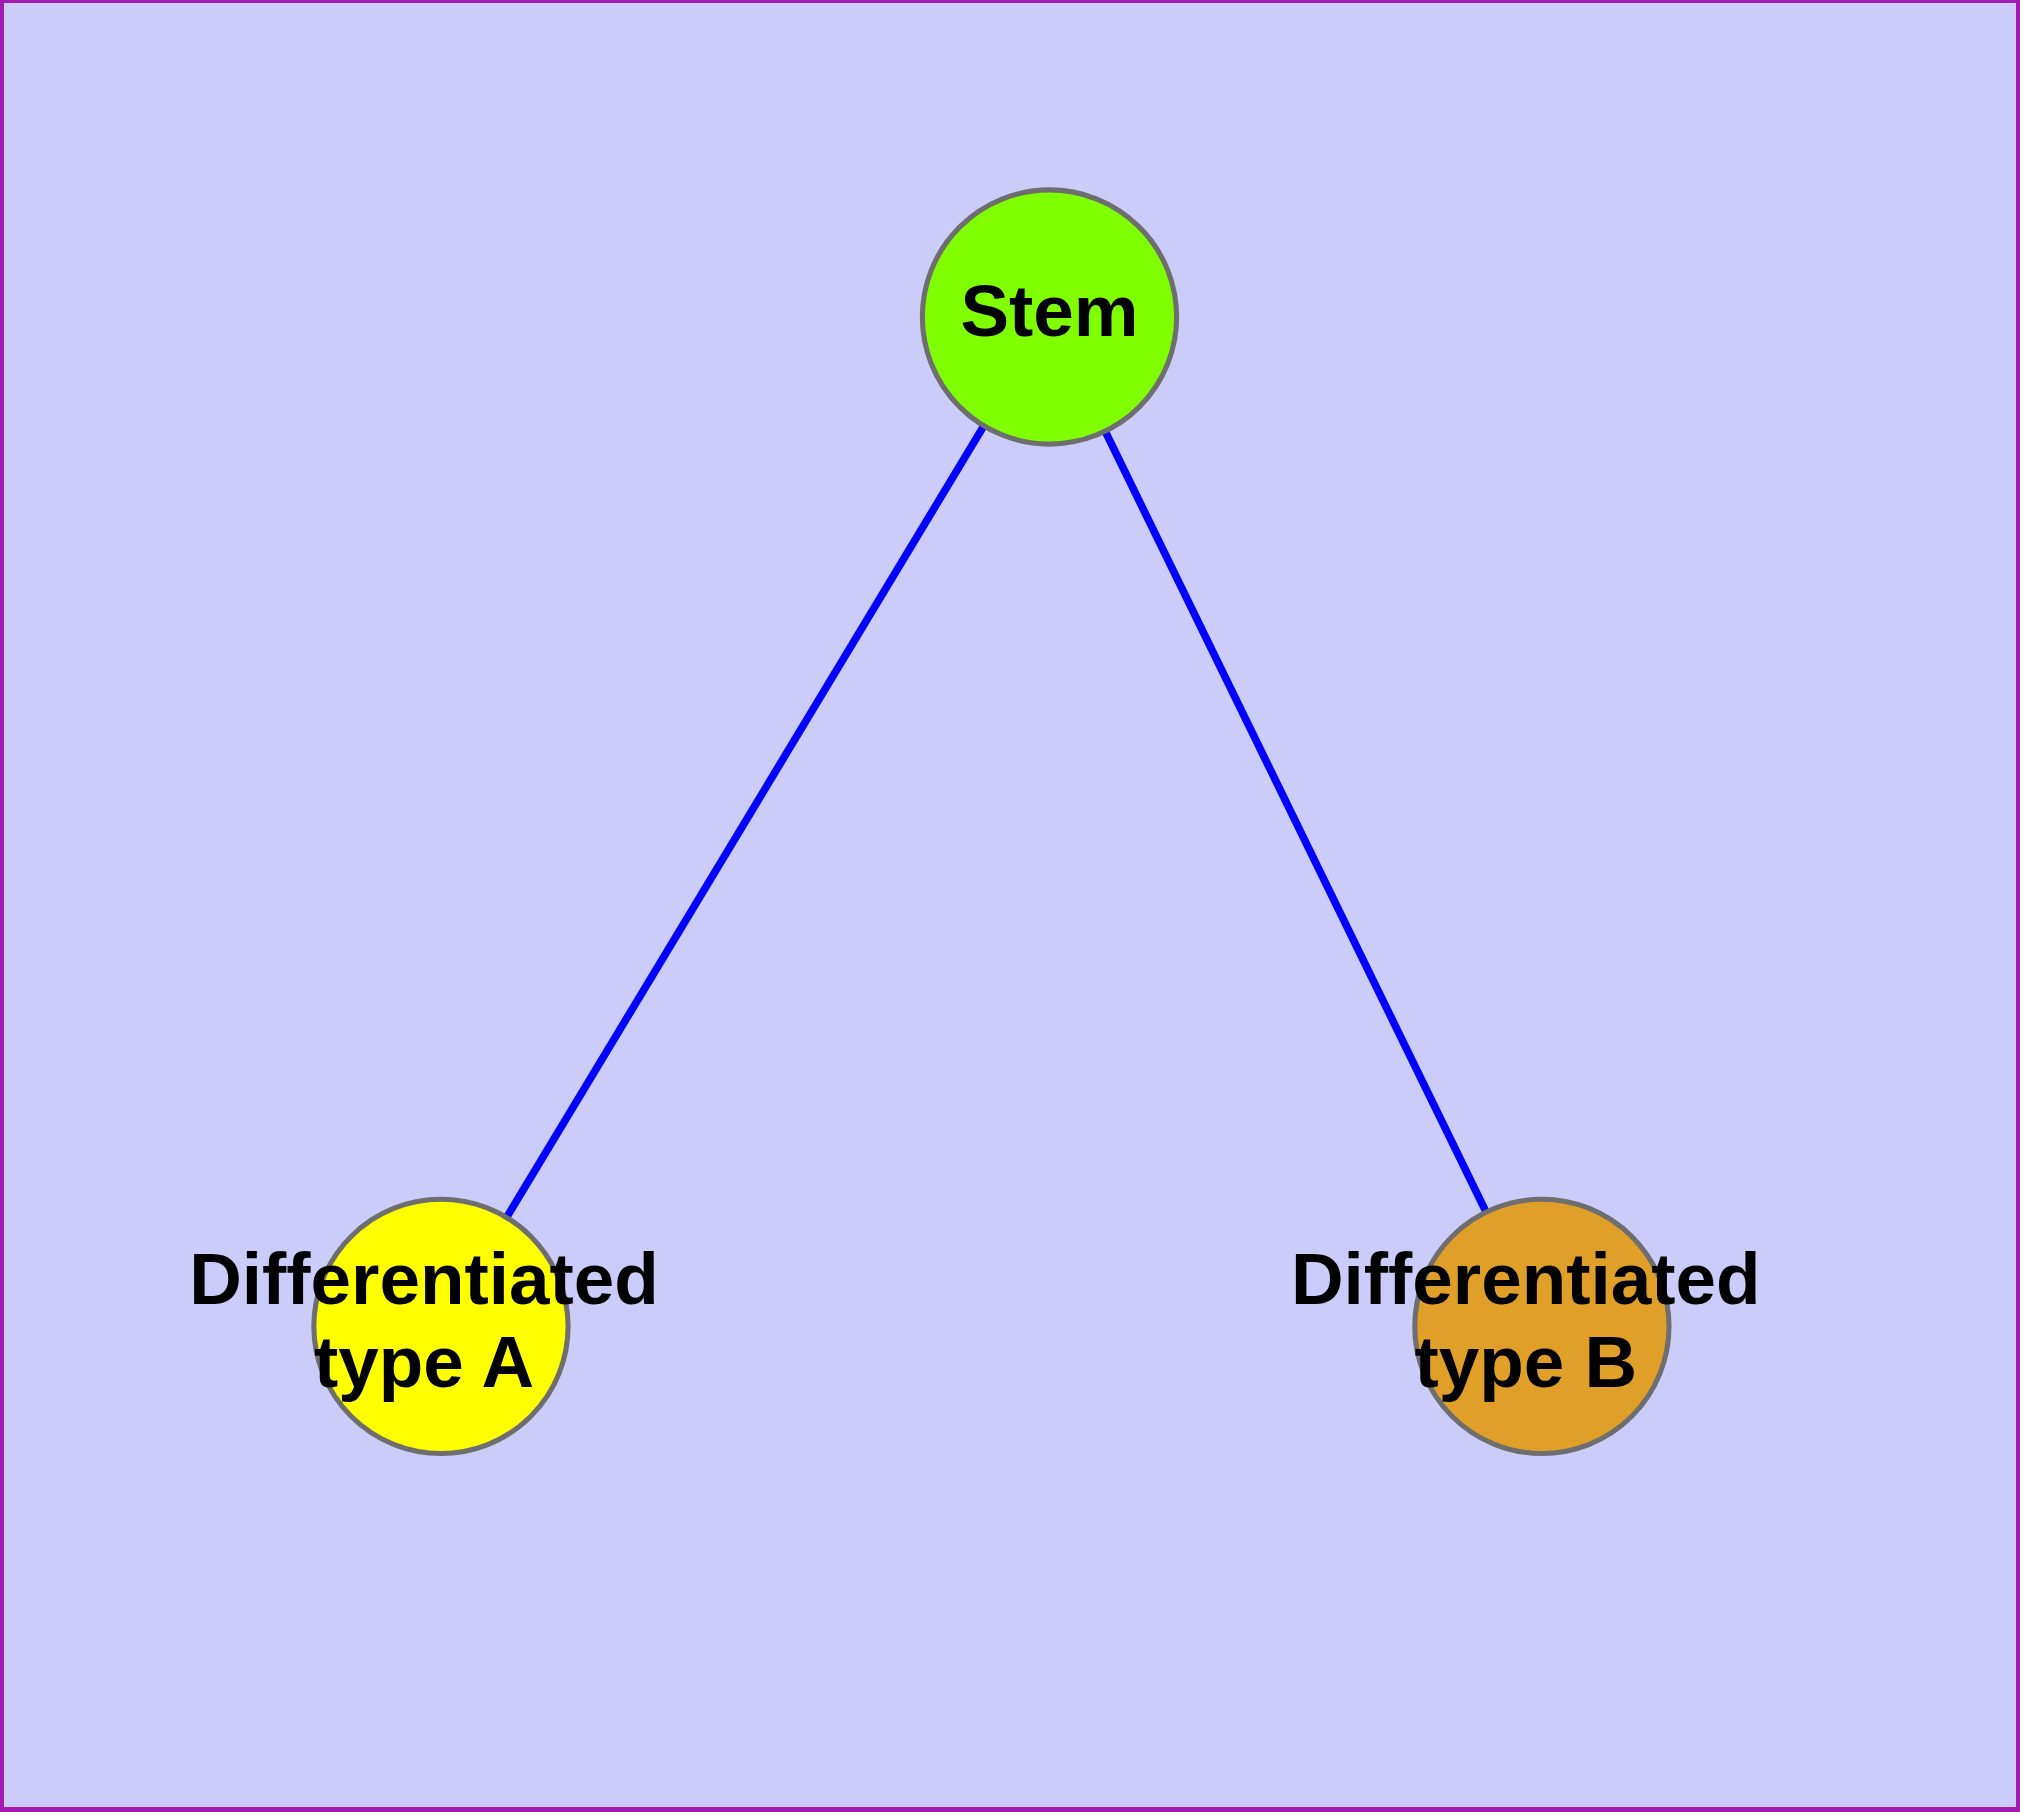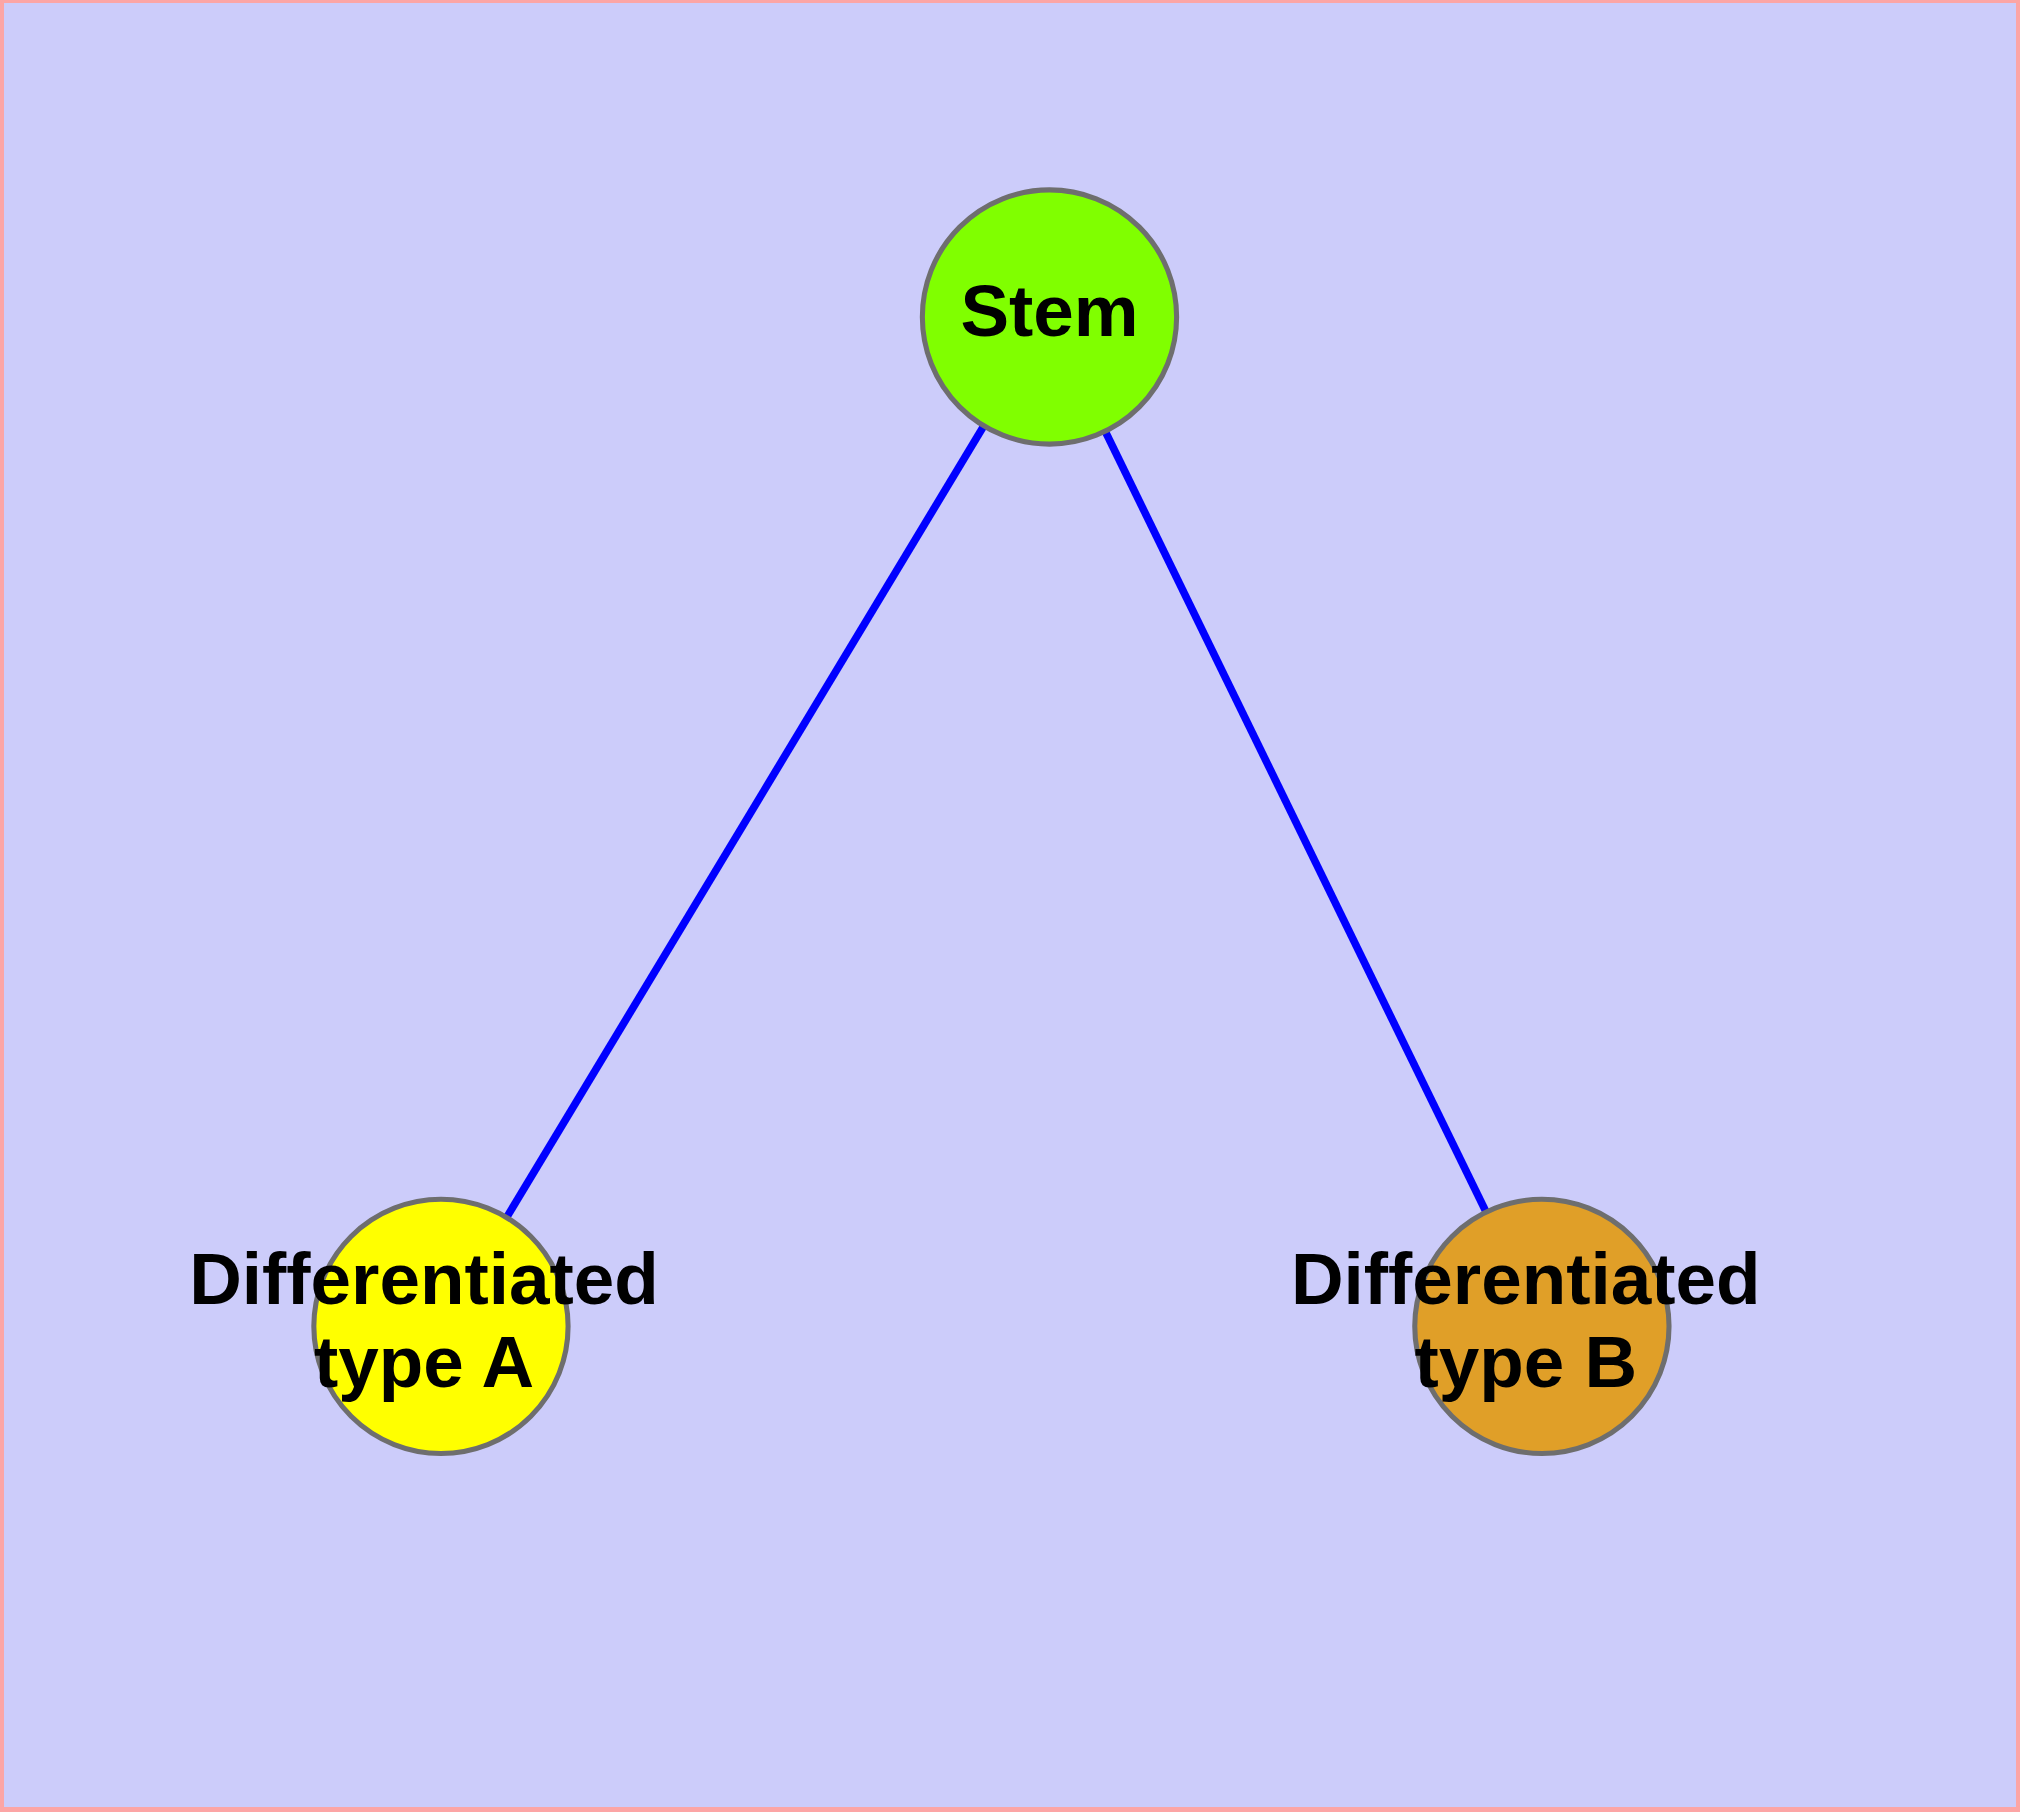--- a/index.html
+++ b/index.html
@@ -46,21 +46,21 @@
     font-family: "Liberation Sans", "DejaVu Sans", sans-serif;
     font-weight: bold;
     fill: #000000;
     text-anchor: middle;
     dominant-baseline: middle;
   }
 </style>
 </head>
 <body>
 
-<div id="canvas" style="background: #fca5a5;">
+<div id="canvas" style="background: #a21caf;">
   <div id="plot-area" style="background: rgb(204, 204, 250);"></div>
 
   <svg id="graph-svg" viewBox="0 0 2384 2138">
 
     <g>
       <line class="edge-line" x1="1238" y1="374" x2="520" y2="1565" stroke="#0000ff"></line>
       <line class="edge-line" x1="1238" y1="374" x2="1819" y2="1565" stroke="#0000ff"></line>
     </g>
 
     <g>

